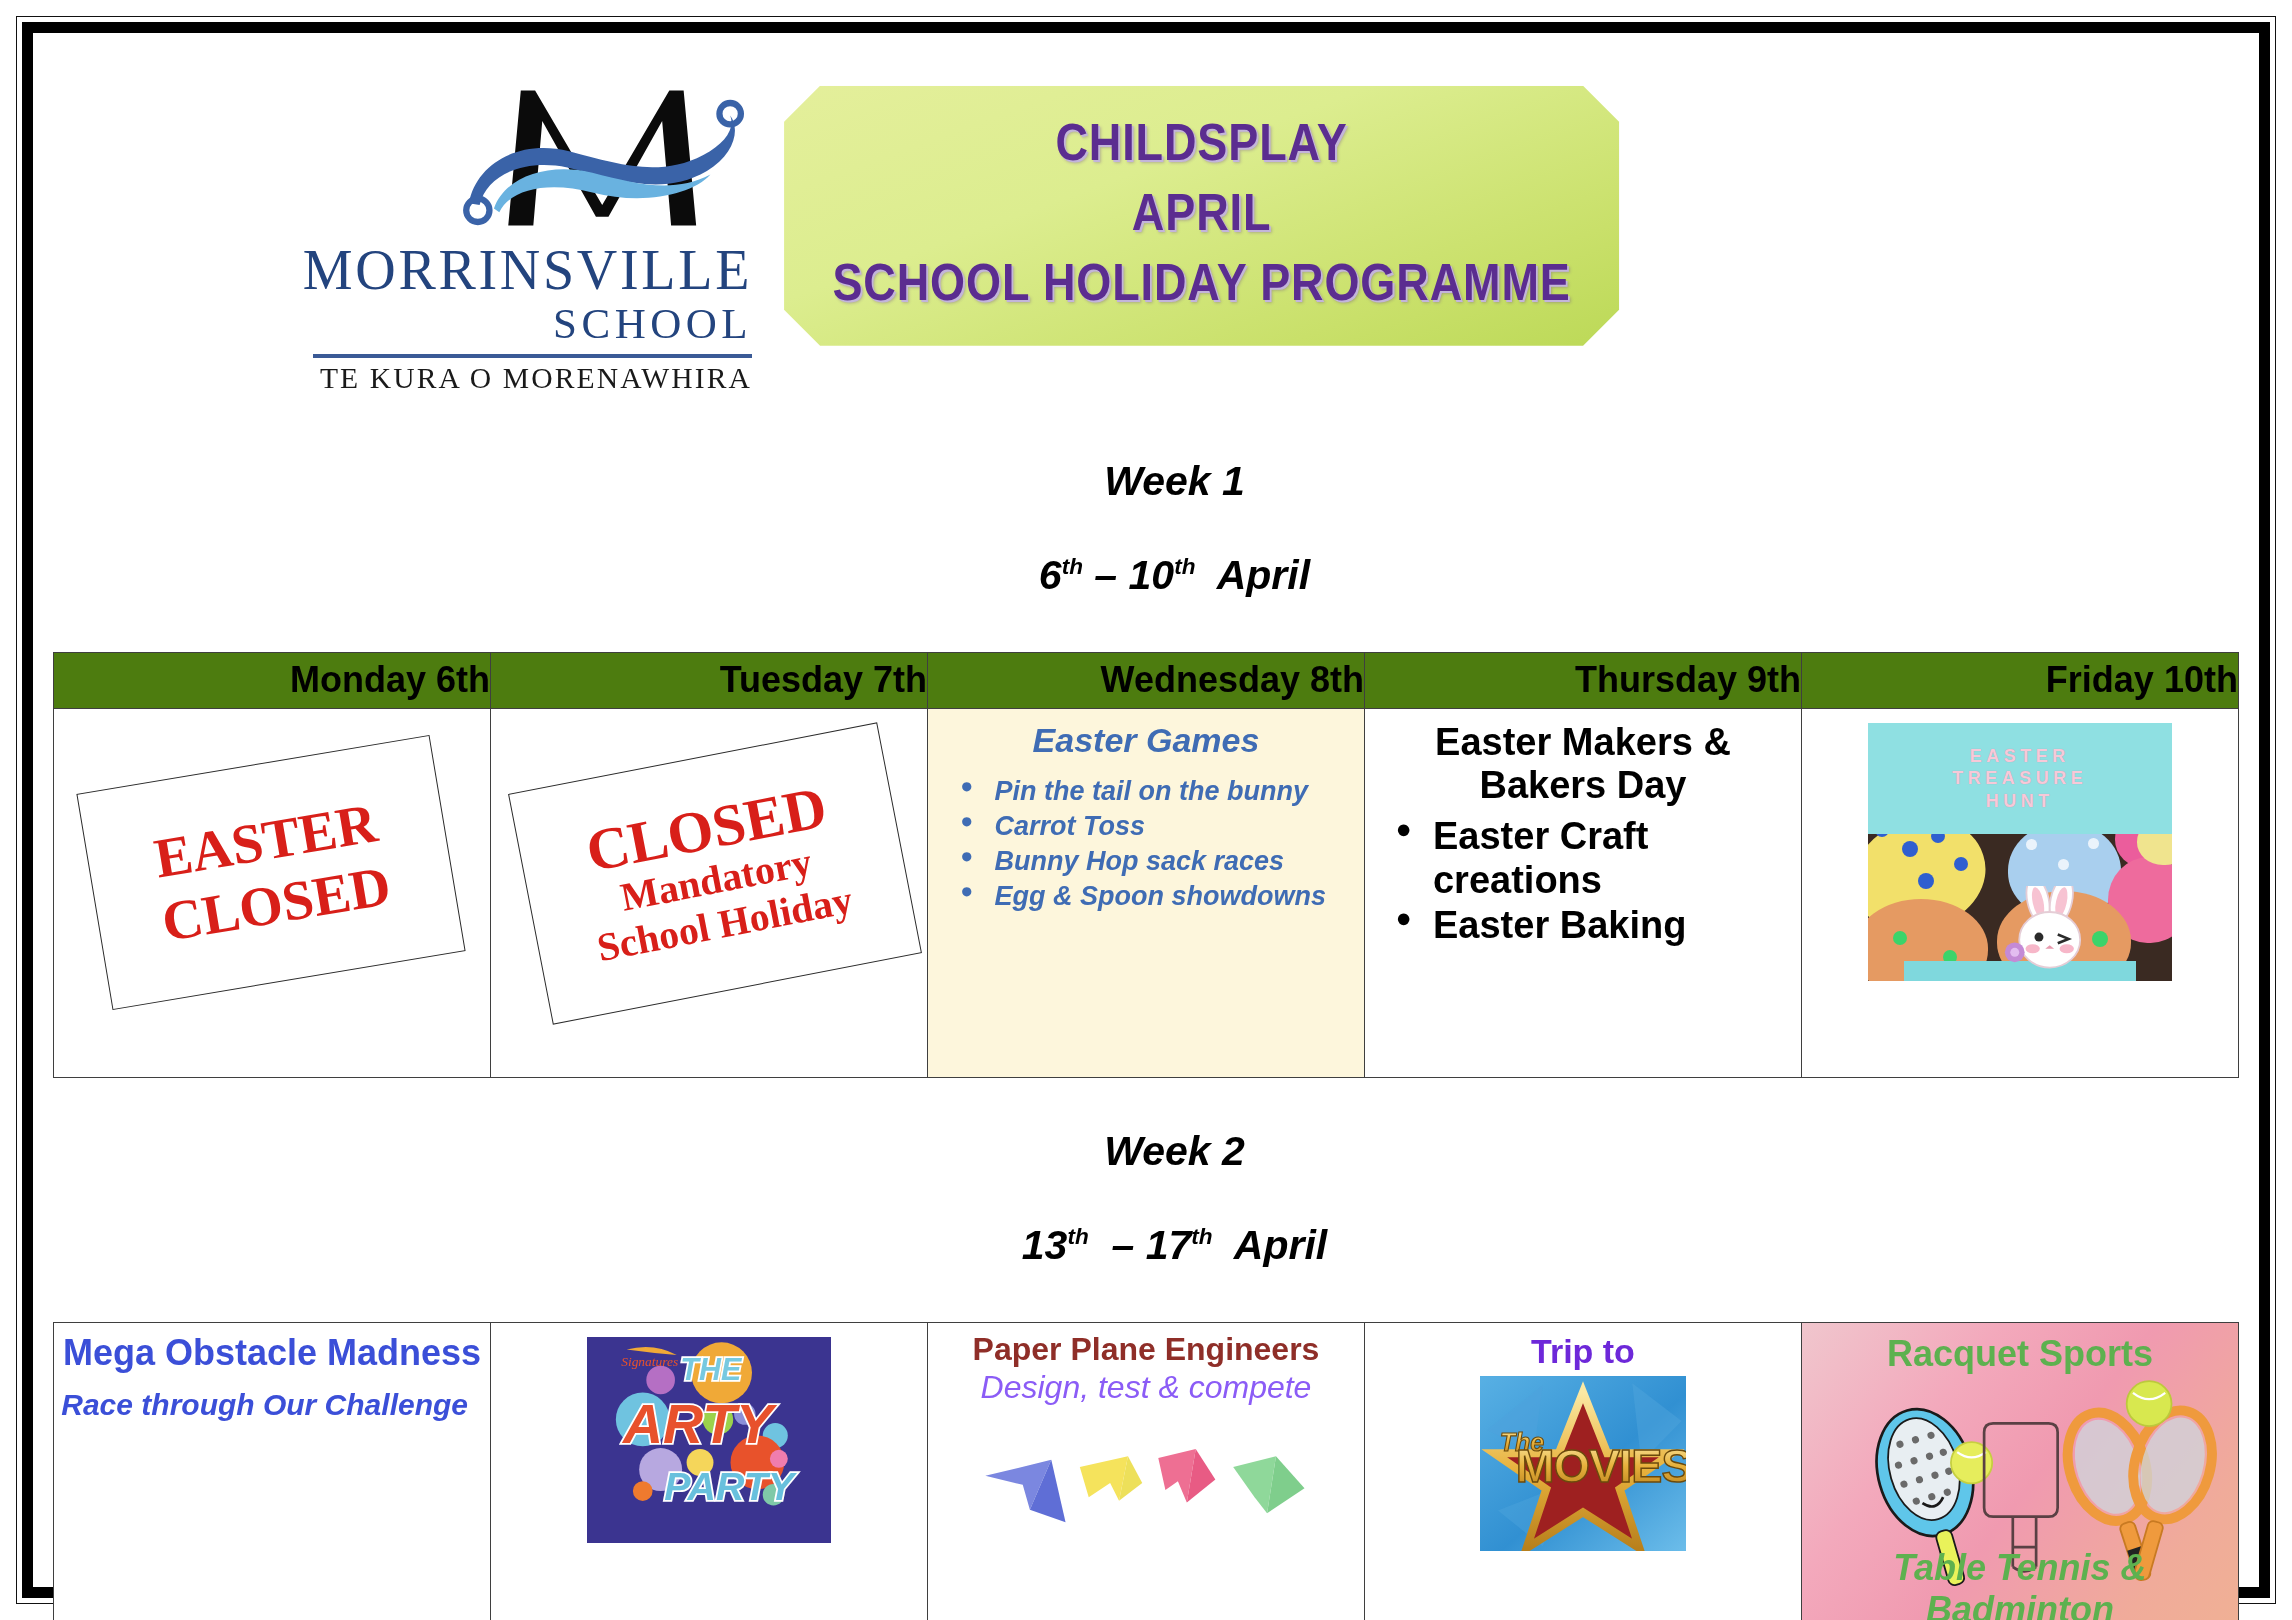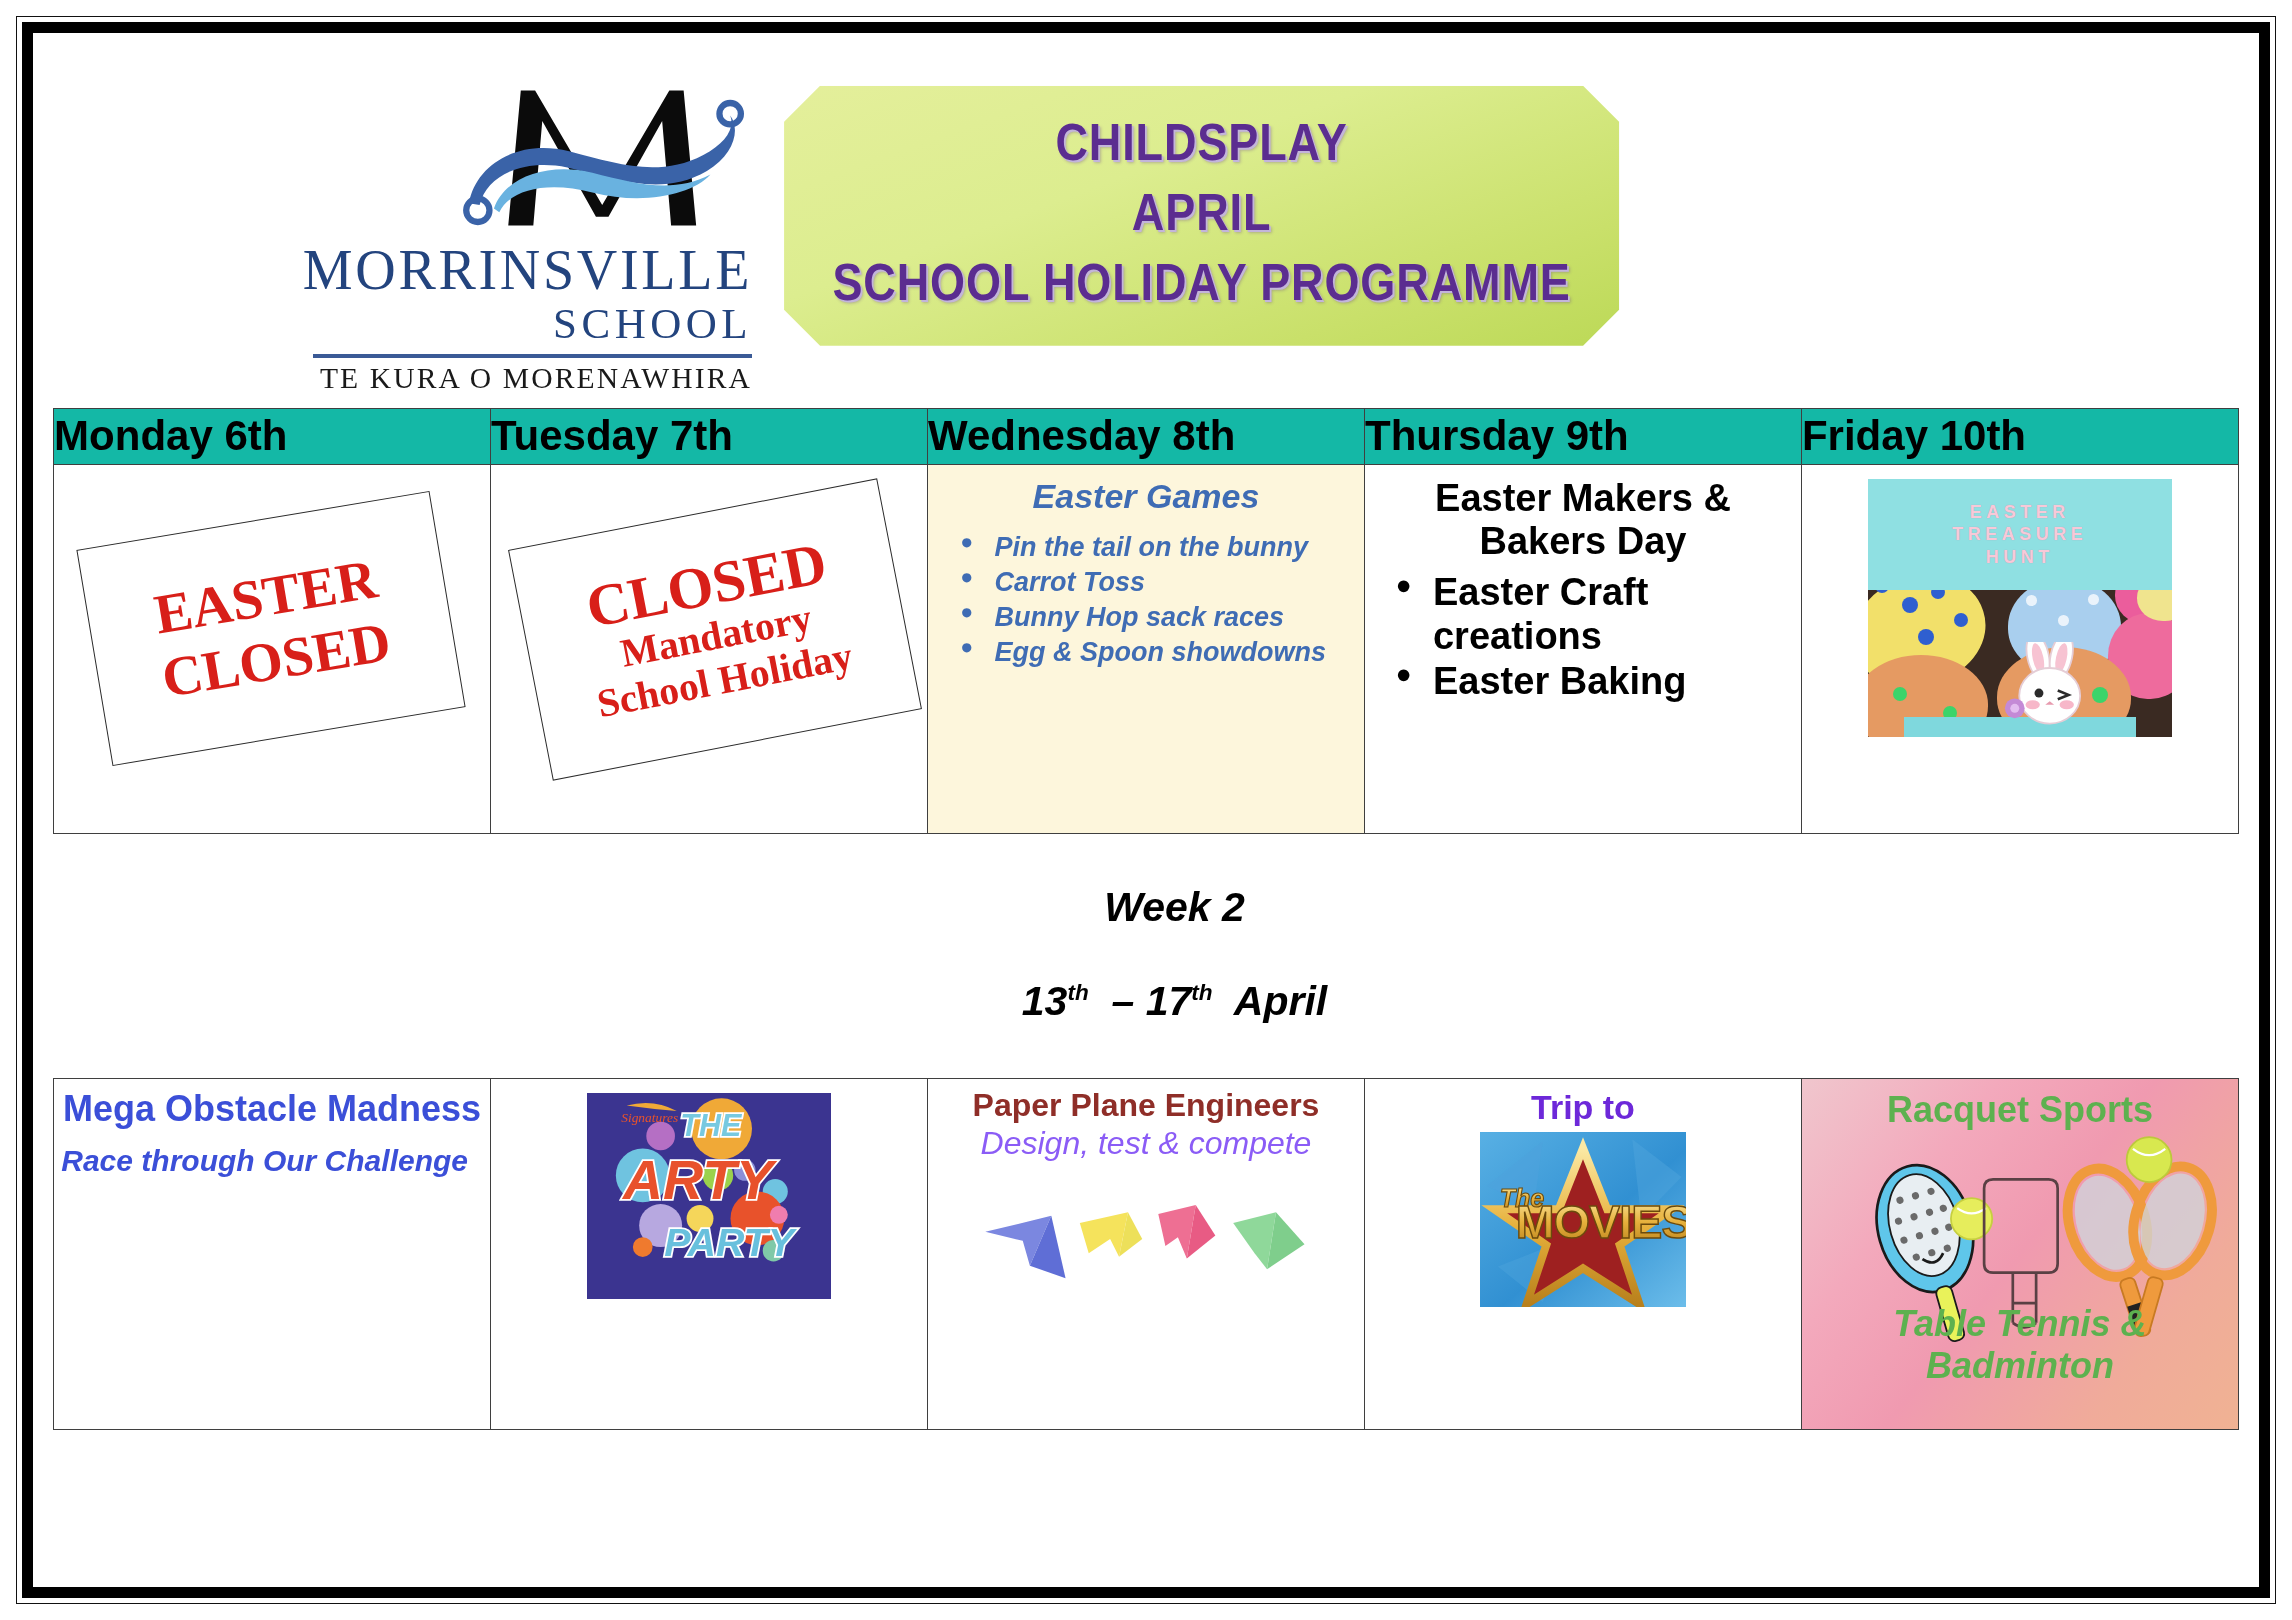--- a/index.html
+++ b/index.html
@@ -81,22 +81,22 @@
   }
   .week-title sup { font-size: 0.55em; vertical-align: super; }
 
   
   table.sched {
     width: 100%; border-collapse: collapse;
     table-layout: fixed;
   }
   table.sched td, table.sched th { border: 1.8px solid #3f3f3f; }
   th.dayhead {
-    font-size: 42px; font-weight: bold; color: #000;
-    text-align: left; height: 56px; background: #14b8a6;
+    font-size: 36px; font-weight: bold; color: #000;
+    text-align: right; height: 56px; background: #4d7c0f;
     font-family: "Liberation Sans", sans-serif;
   }
   td.cell { height: 369px; vertical-align: top; background: #fff; padding: 0; position: relative; }
   td.cell.w2 { height: 351px; }
   td.cell.cream { background: #fdf6dc; }
 
   
   .closed-sign {
     position: absolute;
     background: #fff; border: 1.8px solid #2b2b2b;
@@ -250,20 +250,25 @@
 
      <div class="banner-wrap">
        <div class="banner">
          <div class="banner-line bl1">CHILDSPLAY</div>
          <div class="banner-line bl2">APRIL</div>
          <div class="banner-line bl3">SCHOOL HOLIDAY PROGRAMME</div>
        </div>
      </div>
    </div>
 
+   <div class="week-title">
+     <span>Week 1</span>
+     <span>&nbsp;&nbsp;&nbsp;&nbsp;&nbsp;&nbsp;&nbsp;&nbsp;&nbsp;&nbsp;&nbsp;</span>
+     <span>6<sup>th</sup> – 10<sup>th</sup>  April</span>
+   </div>
 
    <table class="sched">
      <tbody>
             <tr>
        <th class="dayhead">Monday 6th</th>
        <th class="dayhead">Tuesday 7th</th>
        <th class="dayhead">Wednesday 8th</th>
        <th class="dayhead">Thursday 9th</th>
        <th class="dayhead">Friday 10th</th>
      </tr>

